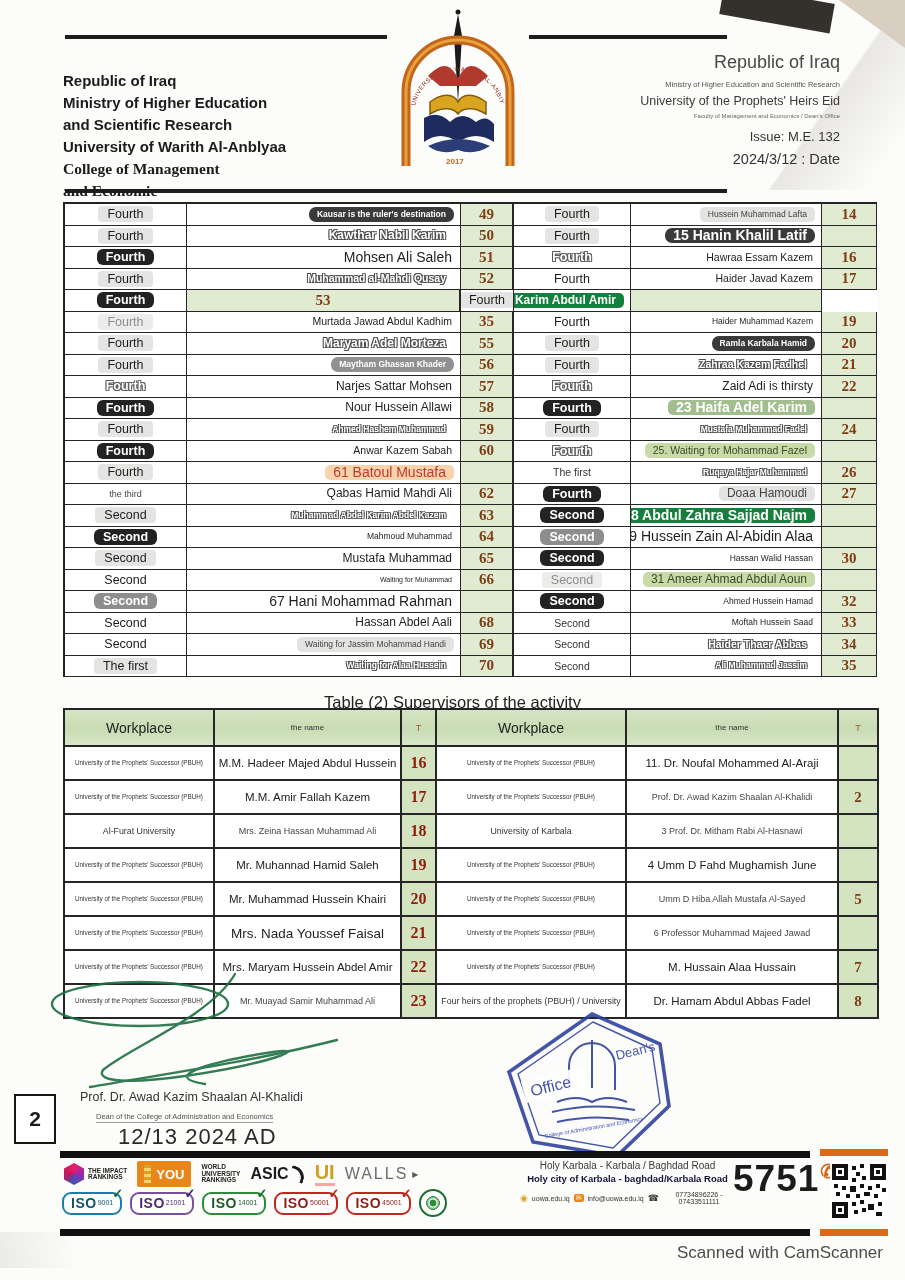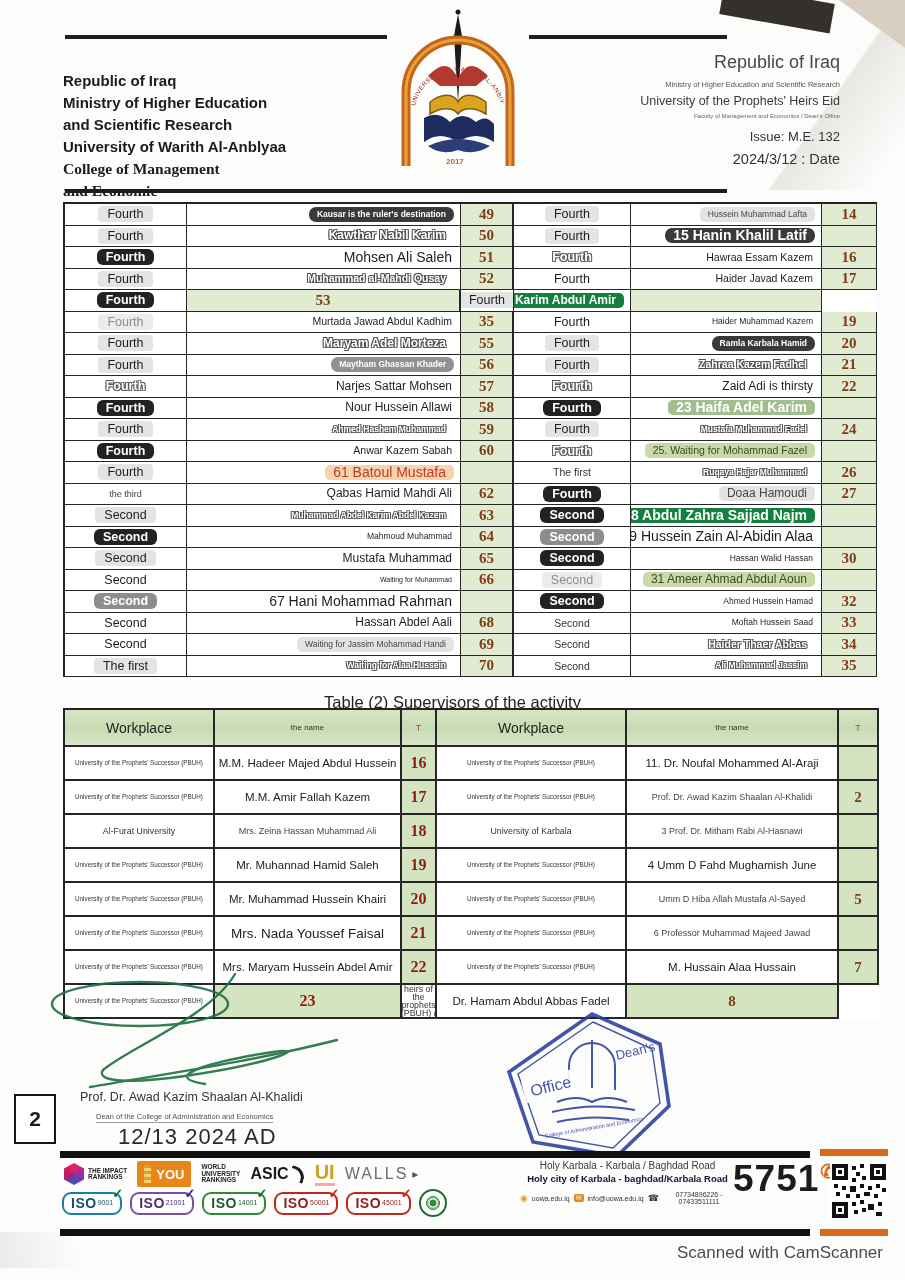--- a/index.html
+++ b/index.html
@@ -643,20 +643,23 @@
         </div>
         <div class="c">
           <span class="t2nm nmd">M. Hussain Alaa Hussain</span>
         </div>
         <div class="c tc rt">7</div>
       </div>
       <div class="t2-row">
         <div class="c">
           <span class="wp xs">University of the Prophets' Successor (PBUH)</span>
         </div>
+        <div class="c">
+          <span class="t2nm nsm">Mr. Muayad Samir Muhammad Ali</span>
+        </div>
         <div class="c tc lt split">23</div>
         <div class="c">
           <span class="wp sm">Four heirs of the prophets (PBUH) / University</span>
         </div>
         <div class="c">
           <span class="t2nm nmd">Dr. Hamam Abdul Abbas Fadel</span>
         </div>
         <div class="c tc rt">8</div>
       </div>
     </div>

